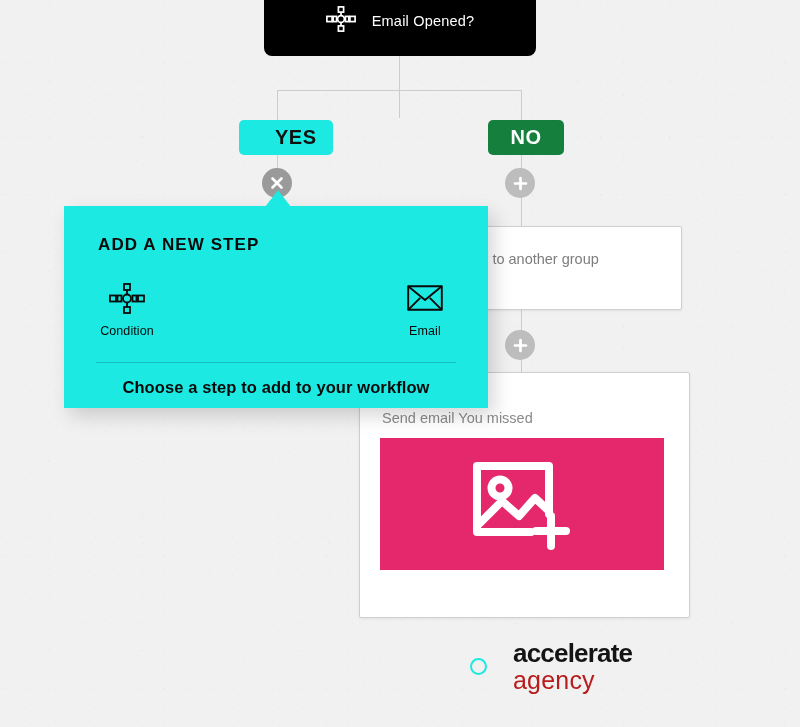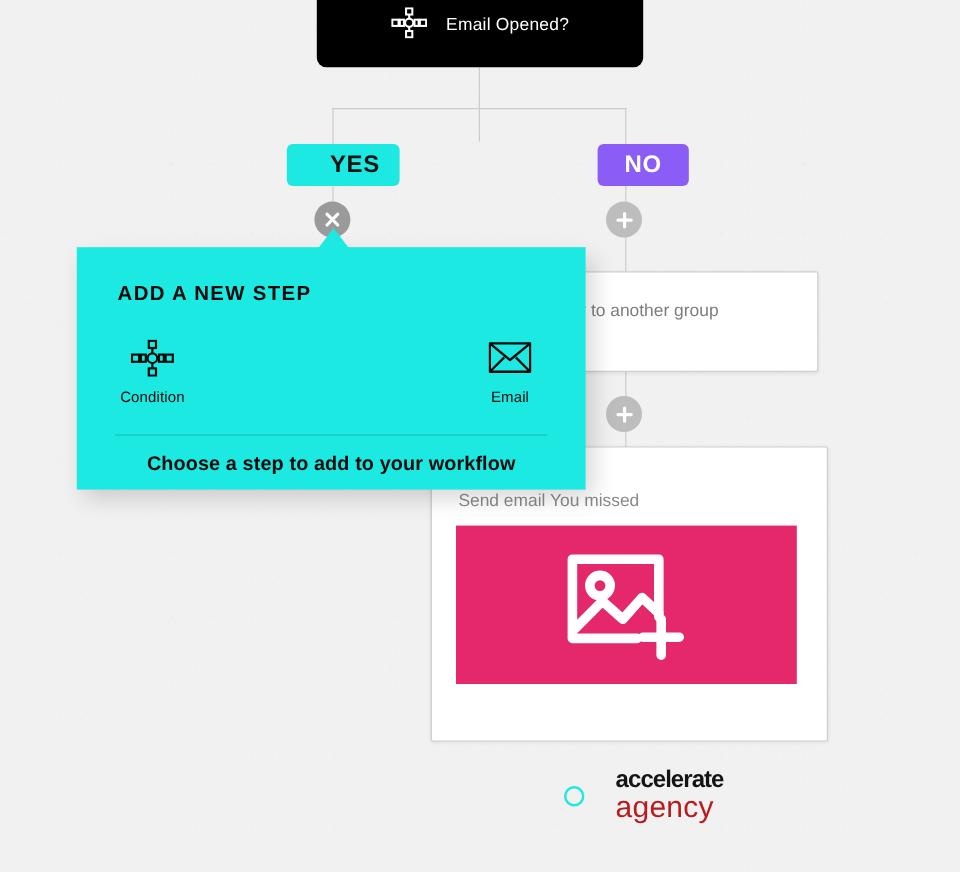--- a/index.html
+++ b/index.html
@@ -78,22 +78,22 @@
     font-weight: bold;
     letter-spacing: .5px;
   }
   #badge-yes {
     left: 239px; top: 120px;
     background: #1ce9e2;
     color: #111111;
     padding-left: 36px;
   }
   #badge-no {
-    left: 498px; top: 120px;
-    background: #8b5cf6;
+    left: 488px; top: 120px;
+    background: #15803d;
     color: #ffffff;
     text-align: center;
   }
 
   
   .round-btn {
     position: absolute;
     width: 30px; height: 30px;
     border-radius: 50%;
     background: #9a9a9a;
@@ -225,21 +225,21 @@
     align-items: center;
     gap: 26px;
     z-index: 3;
   }
   #brand-mark {
     width: 17px; height: 17px;
     border: 2.6px solid #1ce9e2;
     border-radius: 50%;
   }
   #brand-name {
-    font-size: 20px;
+    font-size: 26px;
     font-weight: bold;
     letter-spacing: -.8px;
     color: #141414;
     line-height: 1.02;
   }
   #brand-sub {
     font-size: 25px;
     font-weight: 300;
     letter-spacing: .2px;
     color: #b91c1c;

